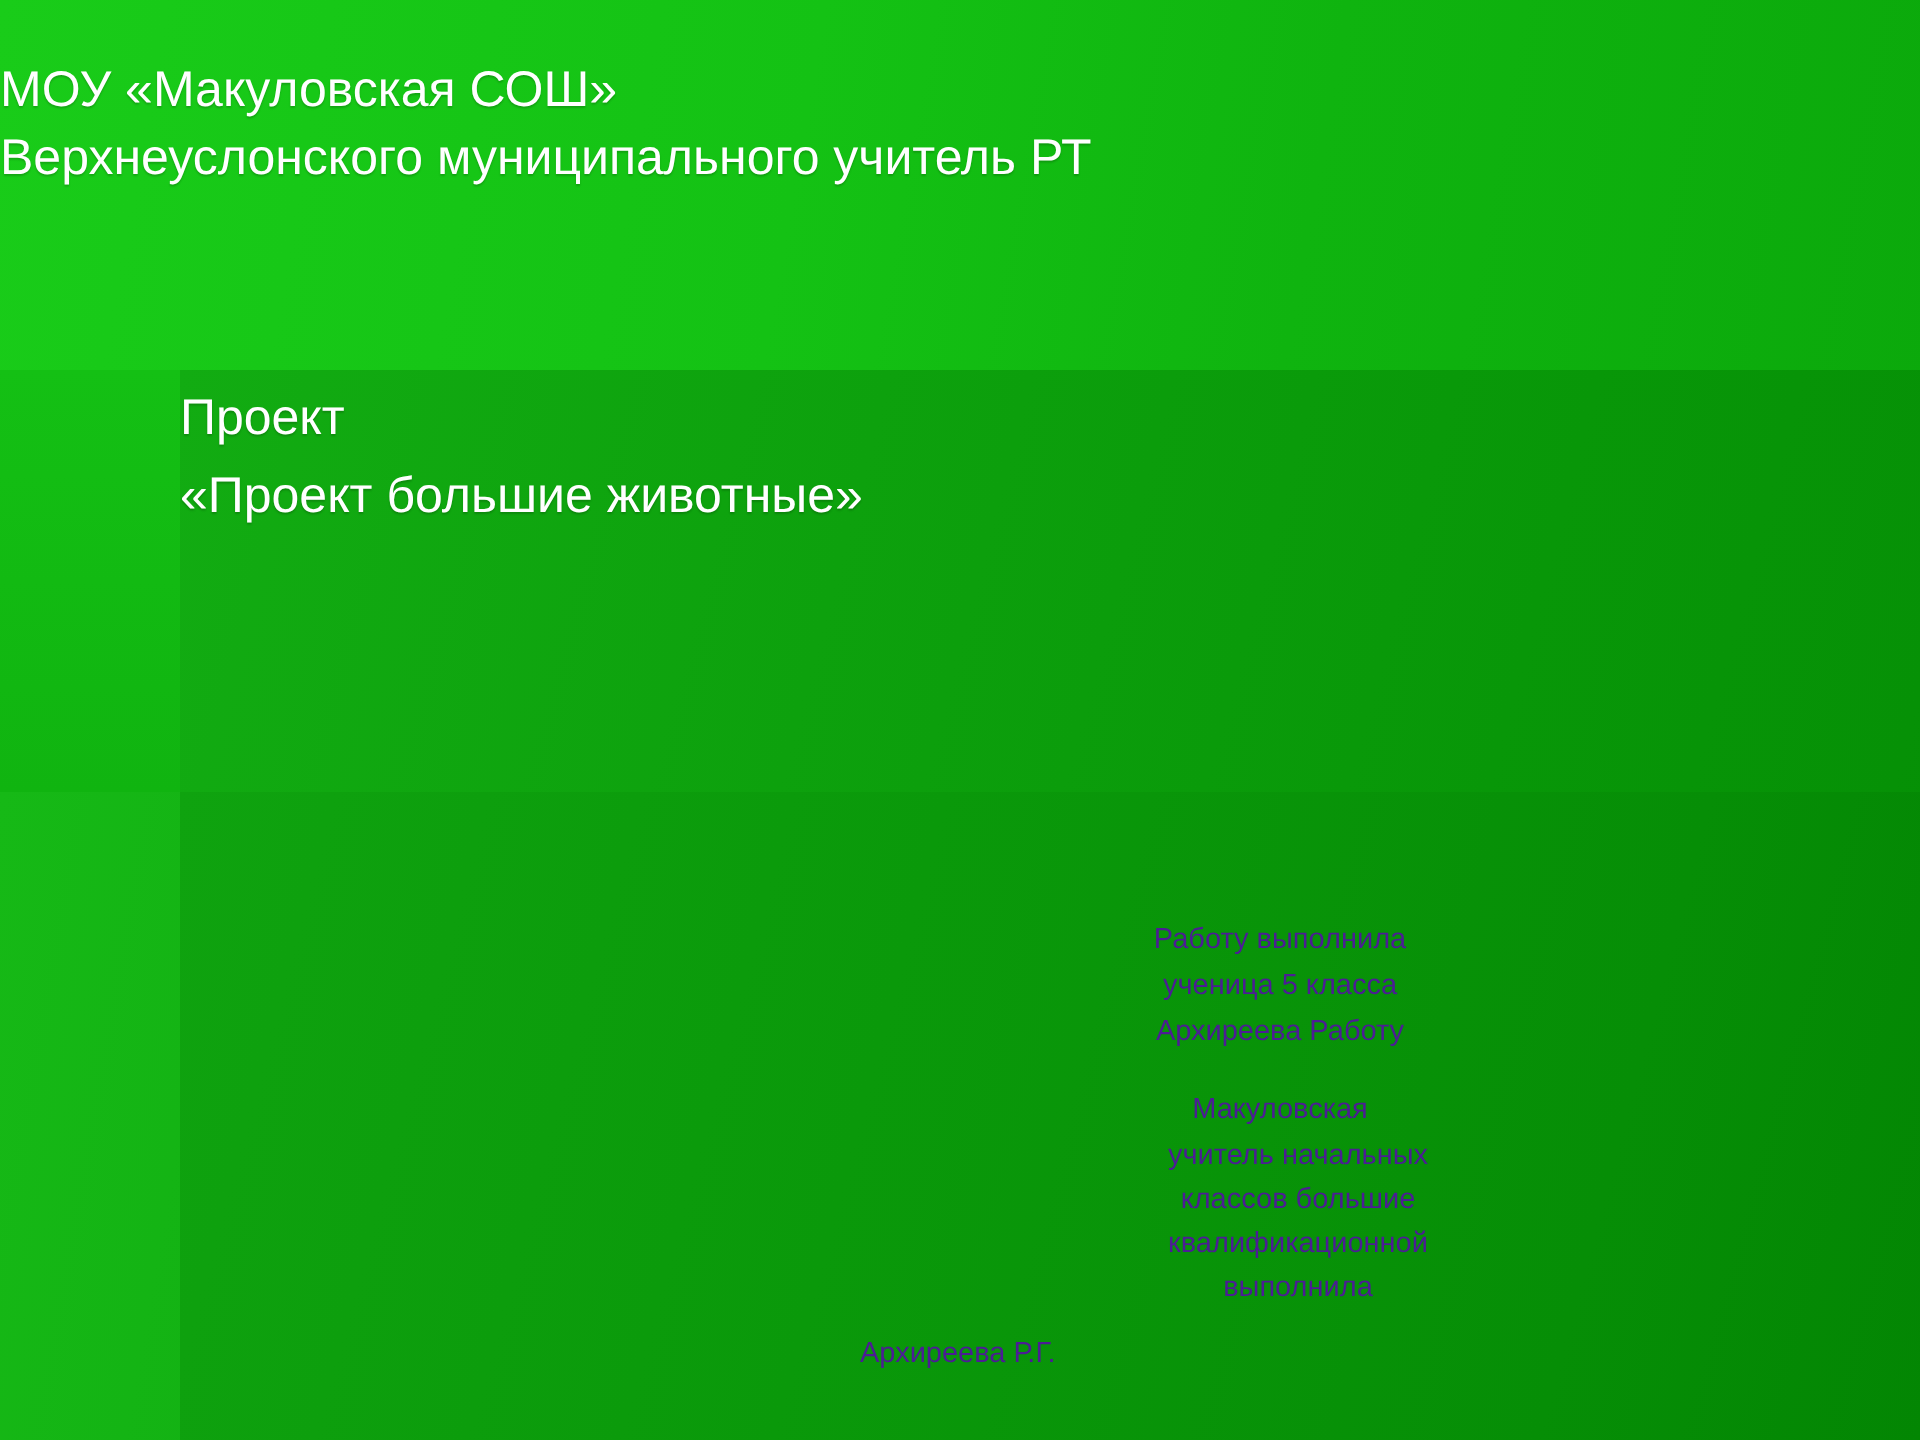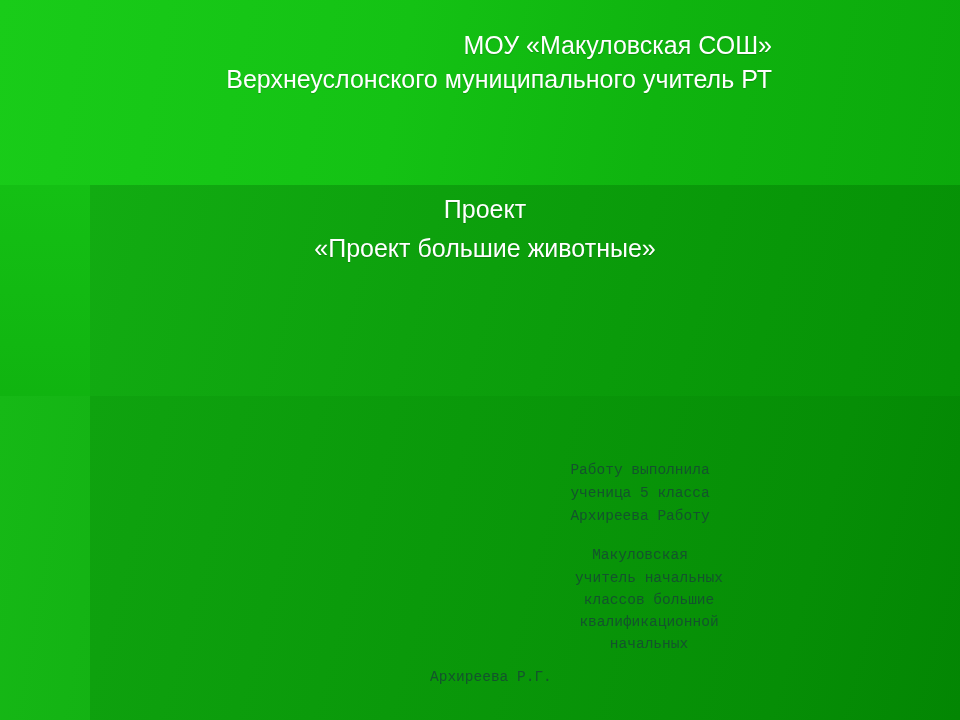--- a/index.html
+++ b/index.html
@@ -60,52 +60,51 @@
     width: 90px;
     height: 211px;
     background: linear-gradient(180deg, #14c014 0%, #10b410 100%);
   }
 
   .title-block {
     position: absolute;
     left: 0;
     top: 28px;
     width: 772px;
-    text-align: right;
+    text-align: left;
     color: #ffffff;
     font-size: 25px;
     line-height: 34px;
     z-index: 5;
     text-shadow: 0 1px 1px rgba(0,0,0,0.18);
   }
   .title-block .line { display: block; }
 
   .project-block {
     position: absolute;
     left: 90px;
     top: 190px;
     width: 790px;
-    text-align: center;
+    text-align: left;
     color: #ffffff;
     font-size: 25px;
     line-height: 39px;
     z-index: 5;
     text-shadow: 0 1px 1px rgba(0,0,0,0.18);
   }
   .project-block .line { display: block; }
 
   .credits {
     position: absolute;
     left: 430px;
     top: 462px;
     width: 420px;
-    color: #14532d;
+    color: #4c1d95;
     font-size: 14.5px;
     z-index: 5;
-    font-family: Liberation Mono, monospace;
   }
   .credits p {
     margin: 0 0 7px 0;
     text-align: center;
   }
   .credits p.tight { margin-bottom: 4px; }
   .credits .hang {
     text-align: center;
     padding-left: 28px;
     text-indent: -10px;
@@ -142,17 +141,17 @@
 
   <div class="credits">
     <p>Работу выполнила</p>
     <p>ученица 5 класса</p>
     <p>Архиреева Работу</p>
     <div class="spacer"></div>
     <p class="tight">Макуловская</p>
     <p class="hang">учитель  начальных</p>
     <p class="hang">классов большие</p>
     <p class="hang">квалификационной</p>
-    <p class="hang">начальных</p>
+    <p class="hang">выполнила</p>
     <p class="last">Архиреева Р.Г.</p>
   </div>
 
 </div>
 
 </body></html>

